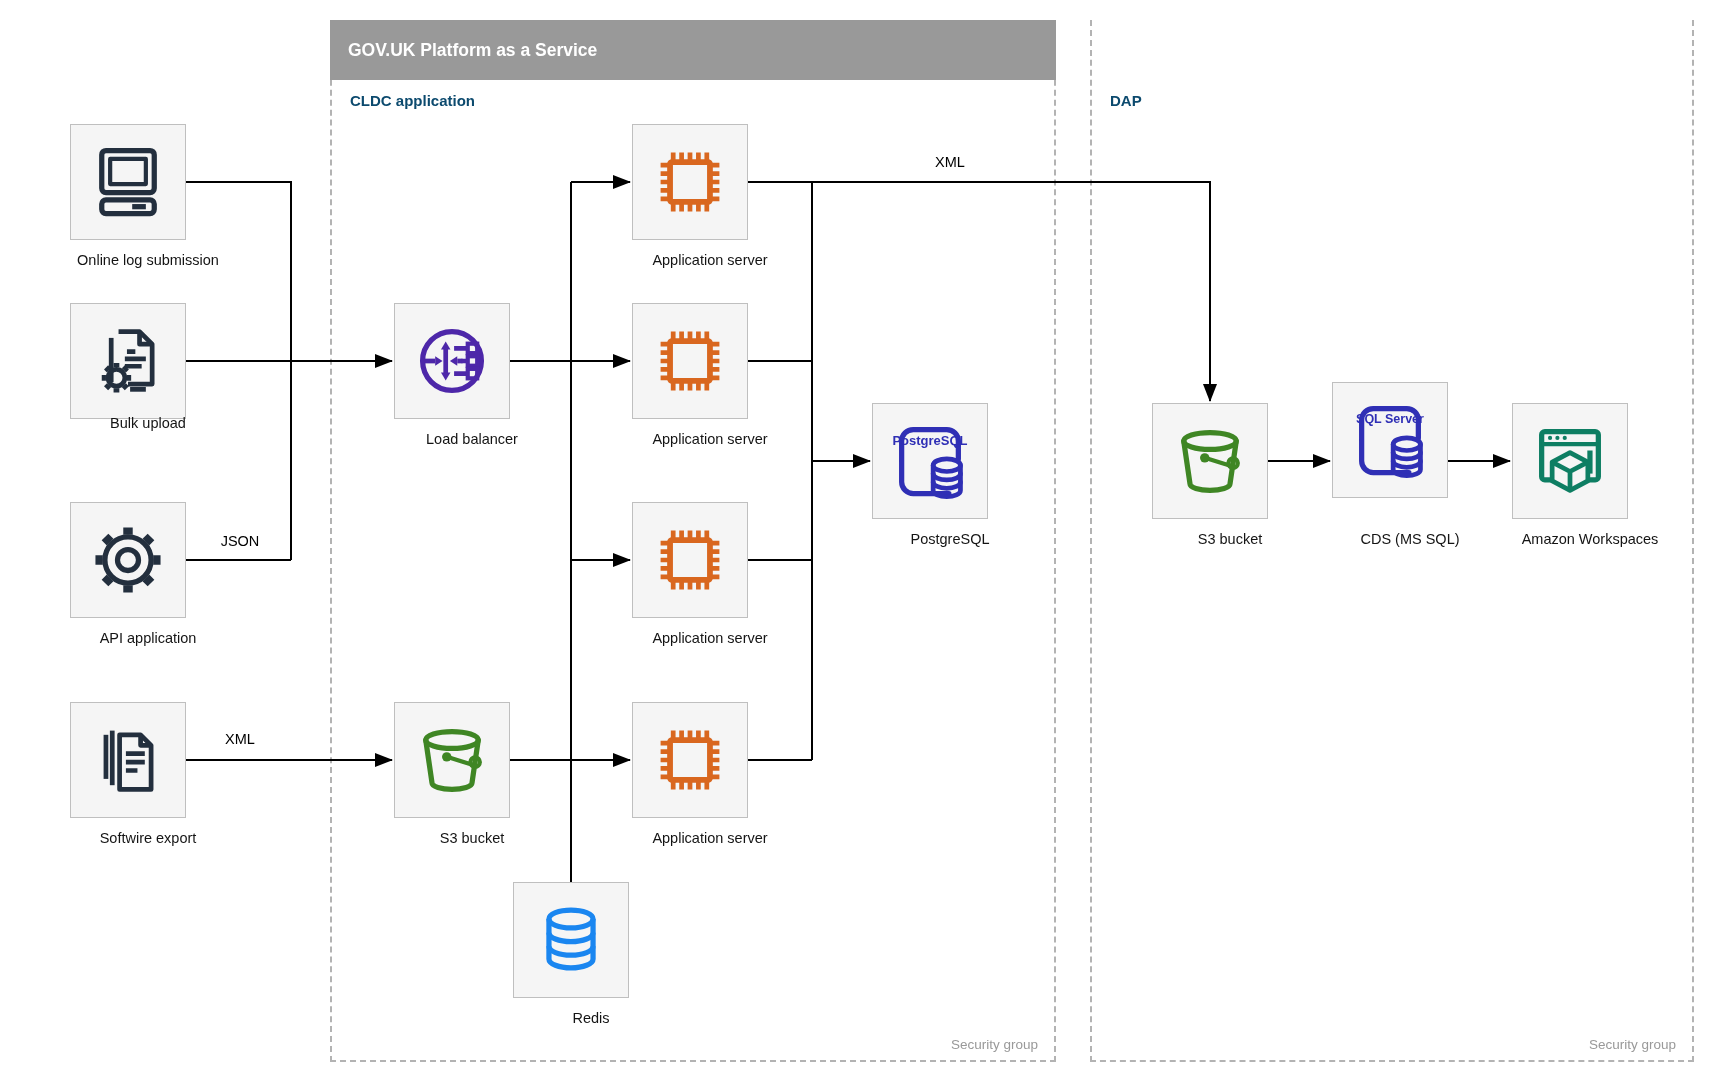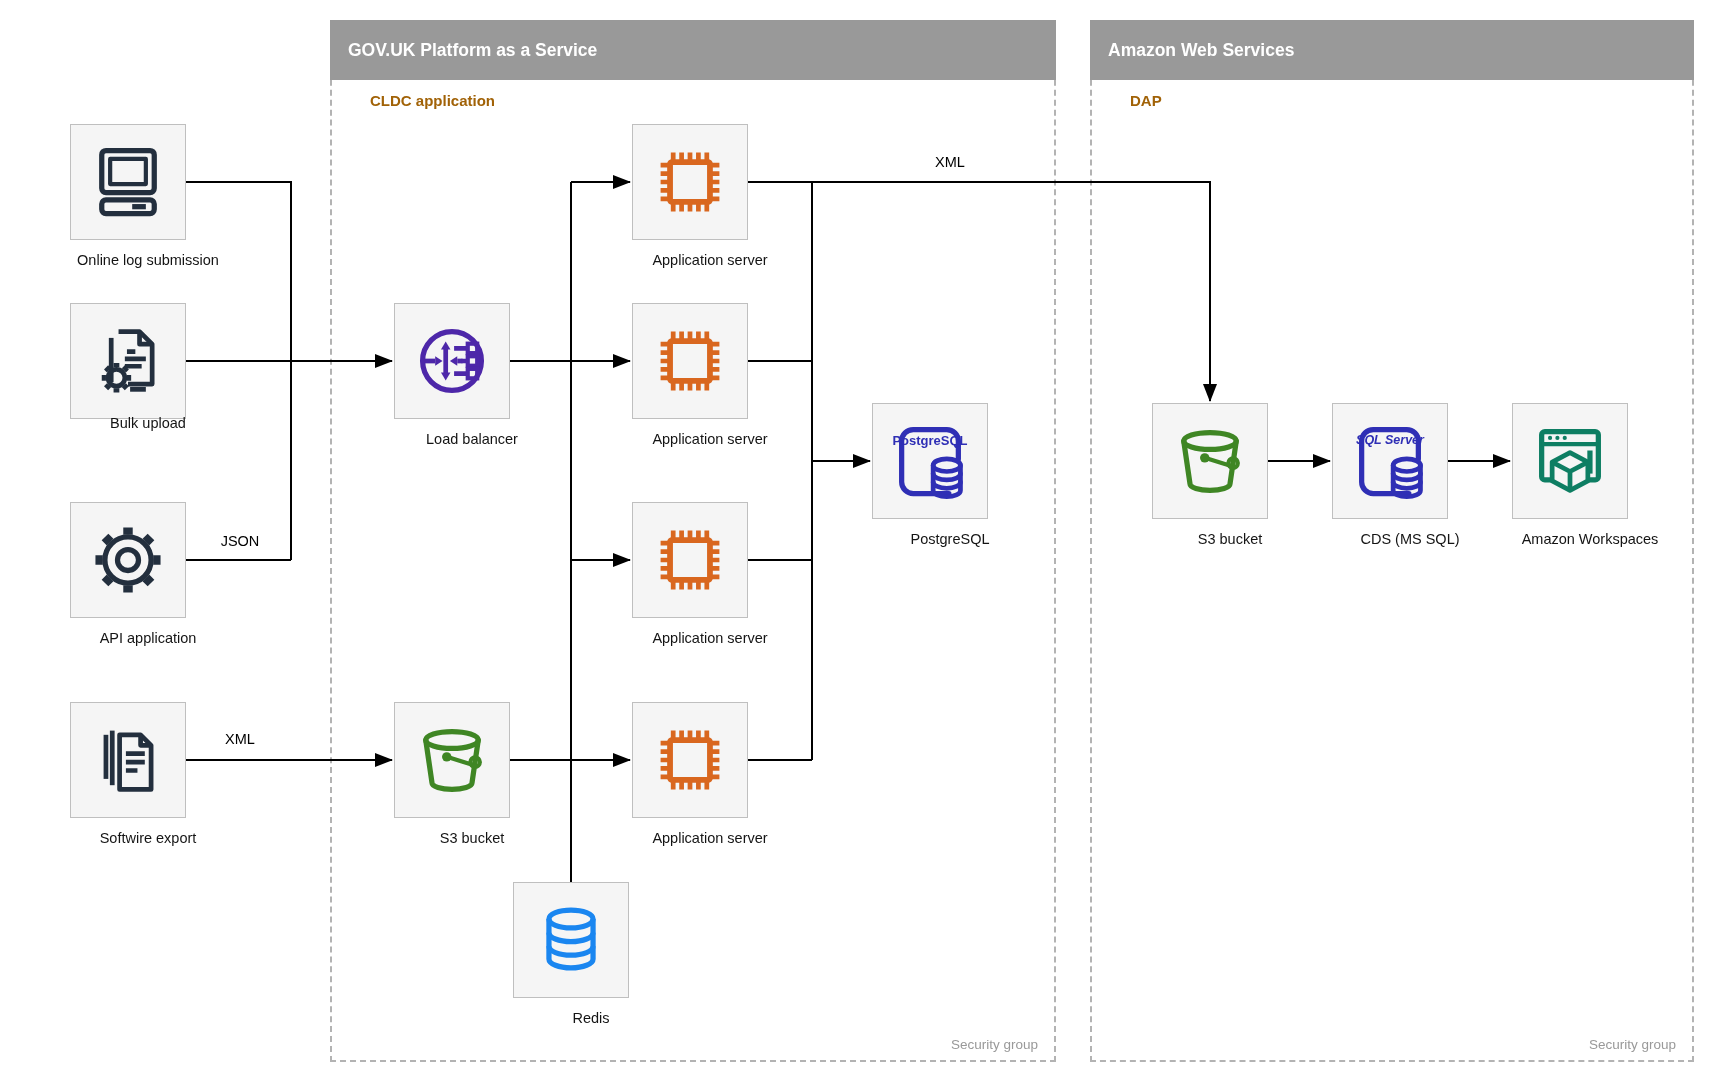--- a/index.html
+++ b/index.html
@@ -1,21 +1,21 @@
 <!DOCTYPE html>
 <html><head>
 <meta charset="utf-8">
 <style>
   html,body{margin:0;padding:0;background:#ffffff;font-family:"Liberation Sans",sans-serif;}
   .canvas{position:relative;width:1712px;height:1082px;background:#ffffff;overflow:hidden;}
 
   .container{position:absolute;border:2px dashed #b3b3b3;border-top:none;z-index:1;background:transparent;}
   .chdr{position:absolute;left:-2px;right:-2px;top:0;height:60px;background:#999999;color:#ffffff;
         font-weight:bold;font-size:17.5px;line-height:60px;padding-left:18px;box-sizing:border-box;}
-  .glabel{position:absolute;left:18px;top:72px;font-weight:bold;font-size:15px;color:#a16207;margin-left:20px;}
+  .glabel{position:absolute;left:18px;top:72px;font-weight:bold;font-size:15px;color:#0c4a6e;}
   .seclabel{position:absolute;right:16px;bottom:8px;font-size:13.5px;color:#999999;}
 
   .node{position:absolute;width:116px;height:116px;background:#f5f5f5;border:1px solid #bfbfbf;
         box-sizing:border-box;display:flex;align-items:center;justify-content:center;z-index:2;}
   .node svg{display:block;}
   .icontext{position:absolute;left:0;right:0;top:29px;text-align:center;font-weight:bold;z-index:3;}
   .pgtext{font-size:13px;color:#2f2fb5;}
   .sqltext{font-size:12.5px;color:#2f2fb5;}
 
   .nlabel{position:absolute;transform:translateX(-50%);white-space:nowrap;font-size:14.5px;color:#141414;z-index:4;margin-left:20px;}
@@ -29,21 +29,20 @@
 
 <div class="canvas">
 
   <div class="container" style="left:330px;top:20px;width:722px;height:1040px;">
     <div class="chdr">GOV.UK Platform as a Service</div>
     <div class="glabel">CLDC application</div>
     <div class="seclabel">Security group</div>
   </div>
 
   <div class="container" style="left:1090px;top:20px;width:600px;height:1040px;">
-    <div class="chdr">Amazon Web Services</div>
     <div class="glabel">DAP</div>
     <div class="seclabel">Security group</div>
   </div>
 
   <svg class="wires" width="1712" height="1082" viewBox="0 0 1712 1082">
     <defs>
       <marker id="arw" markerUnits="userSpaceOnUse" markerWidth="18" markerHeight="14" refX="17" refY="7" orient="auto">
         <path d="M0,0 L18,7 L0,14 Z" fill="#000000"></path>
       </marker>
     </defs>
@@ -227,21 +226,21 @@
         <ellipse cx="40" cy="21" rx="25" ry="8" stroke-width="5"></ellipse>
         <path d="M15,21 L21,62 a19,6 0 0 0 38,0 L65,21" stroke-width="5"></path>
         <path d="M35,37 L61,45" stroke-width="4"></path>
         <circle cx="62" cy="42" r="4.5" stroke-width="4"></circle>
       </g>
       <circle cx="35" cy="37" r="4.5" fill="#3f8624"></circle>
     </svg>
   </div>
   <div class="nlabel" style="left:1210px;top:531px;">S3 bucket</div>
 
-  <div class="node" style="left:1332px;top:403px;font-style:italic;">
+  <div class="node" style="left:1332px;top:382px;">
     <svg width="84" height="84" viewBox="0 0 80 80">
       <g fill="none" stroke="#2f2fb5" stroke-linecap="round">
         <path d="M58,71 H24 a11,11 0 0 1 -11,-11 V21 a11,11 0 0 1 11,-11 H56 a11,11 0 0 1 11,11 V38" stroke-width="5"></path>
         <path d="M43,44 V68 a13,6 0 0 0 26,0 V44" stroke-width="4.5"></path>
         <ellipse cx="56" cy="44" rx="13" ry="6" stroke-width="4.5"></ellipse>
         <path d="M43,52 a13,6 0 0 0 26,0 M43,60 a13,6 0 0 0 26,0" stroke-width="4.5"></path>
       </g>
     </svg>
     <div class="icontext sqltext">SQL Server</div>
   </div>

